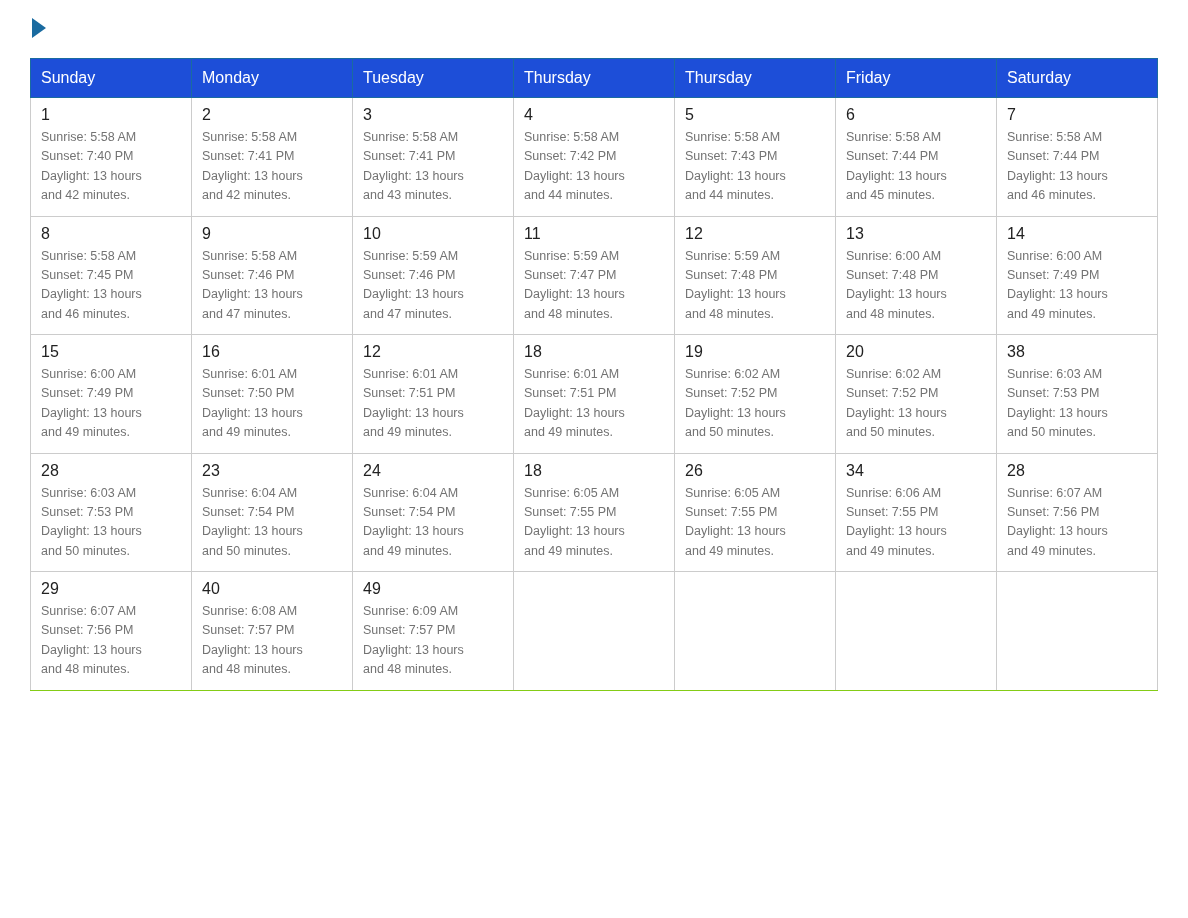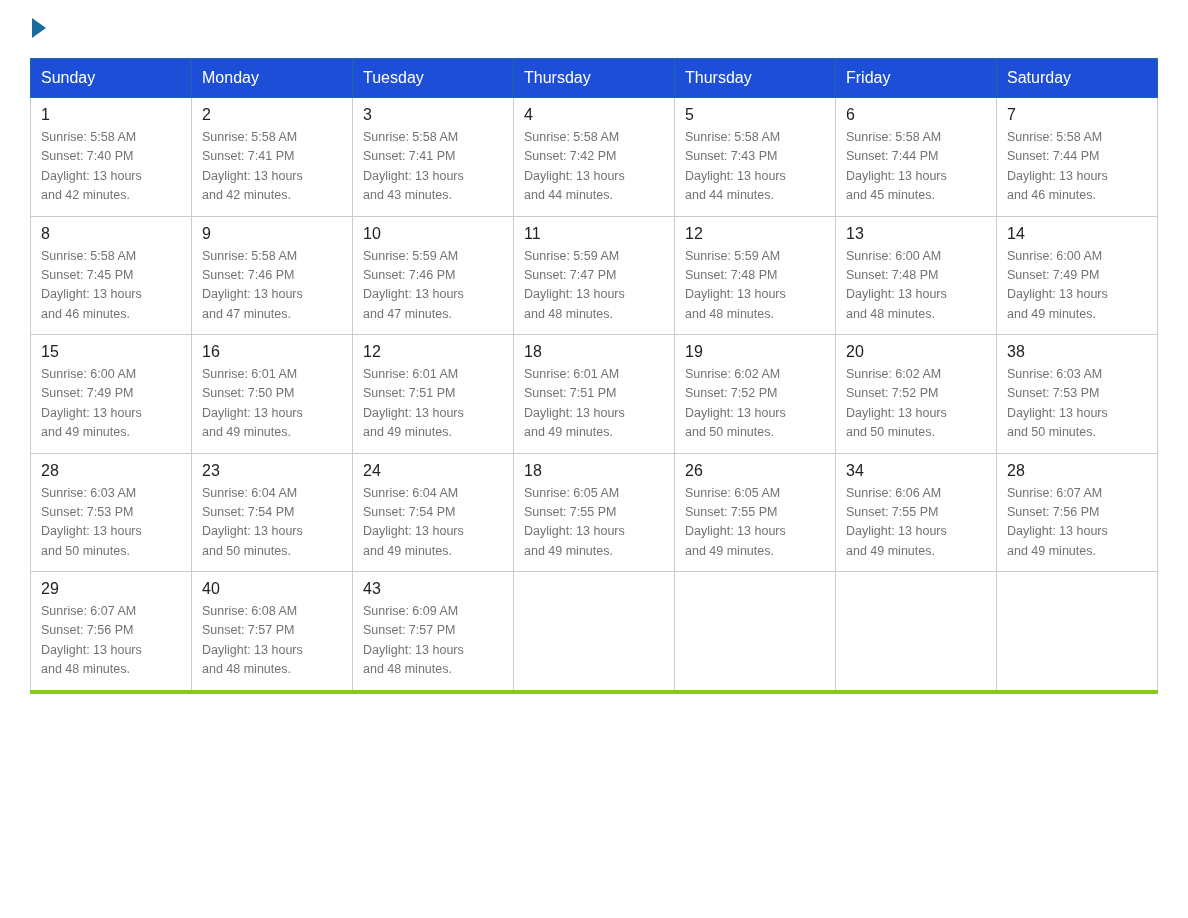--- a/index.html
+++ b/index.html
@@ -97,21 +97,21 @@
       color: #737373;
     }
     .empty-cell {
       background: #fff;
       border: 1px solid #ccc;
     }
     tbody tr td {
       border-bottom: 2px solid #1a6ba0;
     }
     tbody tr:last-child td {
-      border-bottom: 4px solid #84cc16;
+      border-bottom: 1px solid #84cc16;
     }
   </style>
 </head>
 <body>
 
 <div class="header">
   <div class="logo">
     <div class="logo-text">
       <span class="logo-general"></span>
       <div class="logo-blue-part">
@@ -412,21 +412,21 @@
         <td>
         <span class="day-number">40</span>
         <div class="day-info">
           Sunrise: 6:08 AM<br>
           Sunset: 7:57 PM<br>
           Daylight: 13 hours<br>
           and 48 minutes.
         </div>
       </td>
         <td>
-        <span class="day-number">43</span>
+        <span class="day-number">49</span>
         <div class="day-info">
           Sunrise: 6:09 AM<br>
           Sunset: 7:57 PM<br>
           Daylight: 13 hours<br>
           and 48 minutes.
         </div>
       </td>
         <td class="empty-cell"></td>
         <td class="empty-cell"></td>
         <td class="empty-cell"></td>

